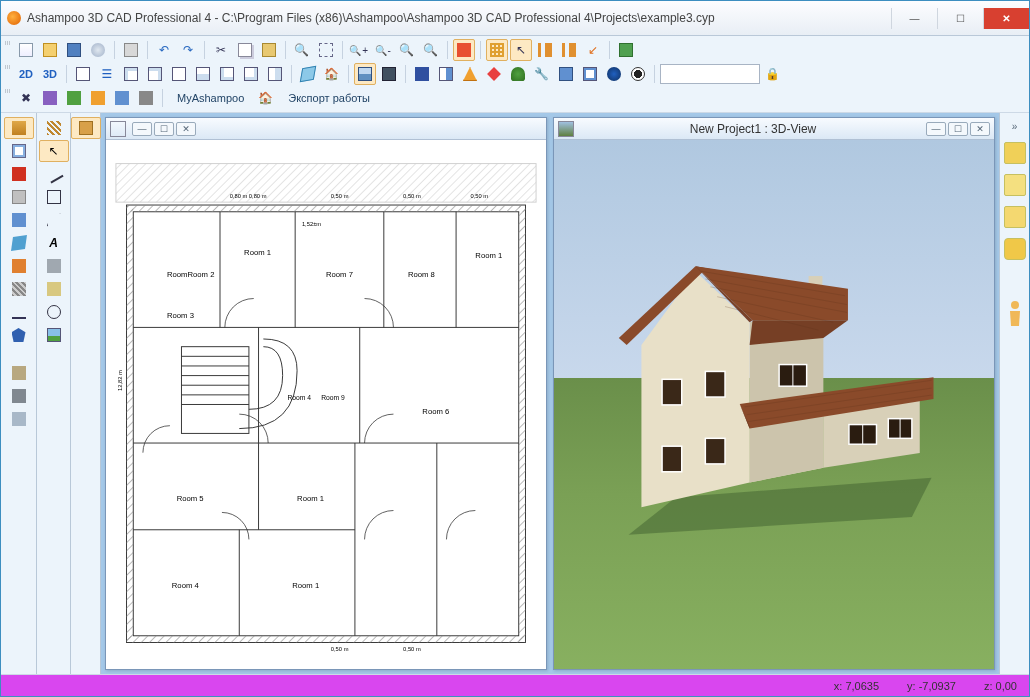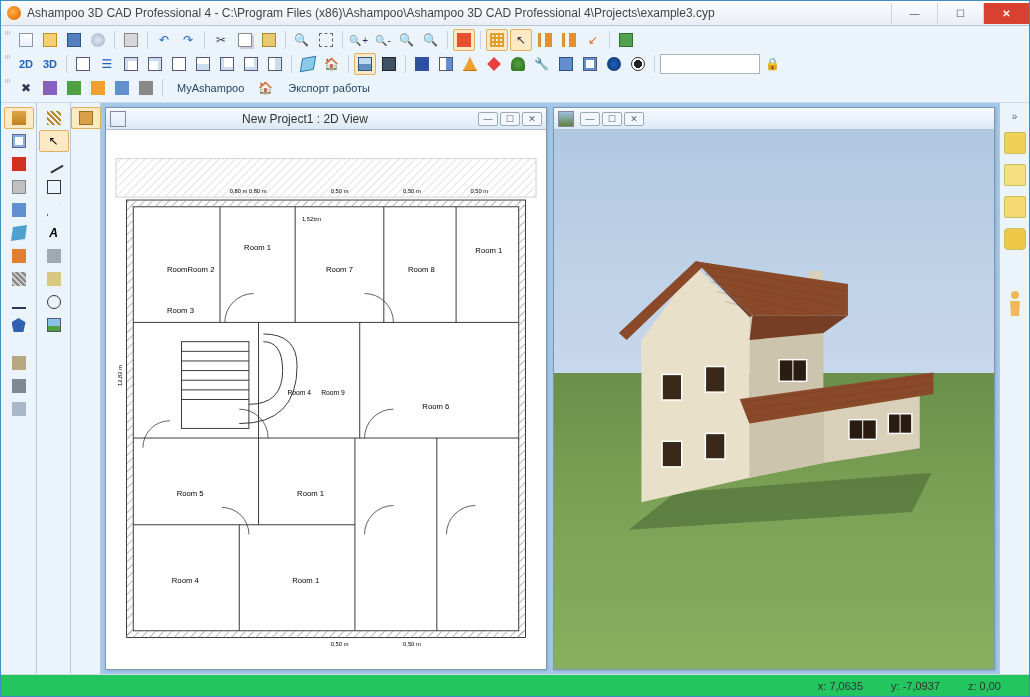--- a/index.html
+++ b/index.html
@@ -1,18 +1,18 @@
 <!DOCTYPE html>
 <html><head>
 <meta charset="utf-8">
 <style>
 * { box-sizing: border-box; margin: 0; padding: 0; font-family: "Segoe UI", Tahoma, sans-serif; }
 body { background: #52a8d8; width: 1030px; height: 697px; overflow: hidden; position: relative; }
 .window { position: absolute; inset: 0; border: 1px solid #3d8ec0; display: flex; flex-direction: column; }
-.titlebar { height: 25px; background: linear-gradient(#fdfdff,#e8eef5); display: flex; align-items: center; font-size: 12px; color: #444; padding-left: 6px; border-bottom: 1px solid #b9c8d8; }
+.titlebar { height: 35px; background: linear-gradient(#fdfdff,#e8eef5); display: flex; align-items: center; font-size: 12px; color: #444; padding-left: 6px; border-bottom: 1px solid #b9c8d8; }
 .titlebar .app-icon { width: 14px; height: 14px; background: radial-gradient(circle at 40% 40%, #ffb040, #e06000); border-radius: 50%; margin-right: 6px; }
 .titlebar-buttons { margin-left: auto; display: flex; }
 .titlebar-buttons div { width: 46px; height: 21px; border-left: 1px solid #cfd6df; display:flex; justify-content:center; align-items:center; font-size: 10px; color:#555; }
 .titlebar-buttons .min::before { content:"—"; }
 .titlebar-buttons .max { font-size:10px; }
 .titlebar-buttons .max::before { content:"☐"; }
 .titlebar-buttons .close { background:#d84030; color:#fff; font-weight:bold; }
 .titlebar-buttons .close::before { content:"✕"; }
 
 .menubar { height: 22px; background:#f3f7fb; border-bottom:1px solid #cdd9e6; display:flex; align-items:center; padding-left:6px; font-size:12px; color:#222; }
@@ -49,21 +49,21 @@
 .floorplan svg { width:100%; height:100%; }
 
 .view3d { flex:1; position:relative; overflow:hidden; }
 .sky { position:absolute; top:0; left:0; right:0; height:45%; background:linear-gradient(#b0c8e0, #c8d8ec); }
 .ground { position:absolute; top:45%; left:0; right:0; bottom:0; background:linear-gradient(#6a8f4a, #7aa055 40%, #88b060); }
 .house { position:absolute; top:18%; left:12%; width:76%; height:62%; }
 
 .right-panel { width:30px; background:#ecf4fb; border-left:1px solid #b8c8d8; display:flex; flex-direction:column; align-items:center; padding-top:8px; gap:10px; }
 .rp-icon { width:22px; height:22px; border:1px solid #c6c060; border-radius:2px; background:#fdf0b0; }
 
-.statusbar { height:22px; background:#22c55e; border-top:1px solid #cdd9e6; display:flex; align-items:center; justify-content:flex-end; font-size:11px; color:#333; padding:0 28px; gap:28px; }
+.statusbar { height:22px; background:#d946ef; border-top:1px solid #cdd9e6; display:flex; align-items:center; justify-content:flex-end; font-size:11px; color:#333; padding:0 12px; gap:28px; }
 </style>
 </head>
 <body>
 
 <div class="window">
   <div class="titlebar">
     <span class="app-icon"></span>
     <span>Ashampoo 3D CAD Professional 4 - C:\Program Files (x86)\Ashampoo\Ashampoo 3D CAD Professional 4\Projects\example3.cyp</span>
     <div class="titlebar-buttons">
       <div class="min"></div>
@@ -312,21 +312,20 @@
     <div class="left-tools2" style="width:30px;">
       <div class="ltbtn active">
           <span class="ico" style="background:#d8a048;border:1px solid #a07020;"></span>
         </div>
     </div>
 
     <div class="doc-area">
       <div class="doc-panel p2d">
         <div class="doc-titlebar">
           <span class="tico"></span>
-          <span class="title">New Project1 : 2D View</span>
           <div class="wbtns">
             <div class="wbtn">—</div>
             <div class="wbtn">☐</div>
             <div class="wbtn">✕</div>
           </div>
         </div>
         <div class="view2d">
           <div class="floorplan">
             <svg viewBox="0 0 440 520">
               <defs>
@@ -407,20 +406,21 @@
               <text x="2" y="240" font-size="6" transform="rotate(-90 8 240)">12,82 m</text>
               <text x="195" y="75" font-size="6">1,52±m</text>
             </svg>
           </div>
         </div>
       </div>
 
       <div class="doc-panel p3d">
         <div class="doc-titlebar">
           <span class="tico" style="background:linear-gradient(#a0c0e0,#608040);"></span>
+          <span class="title">New Project1 : 3D-View</span>
           <div class="wbtns">
             <div class="wbtn">—</div>
             <div class="wbtn">☐</div>
             <div class="wbtn">✕</div>
           </div>
         </div>
         <div class="view3d">
           <div class="sky"></div>
           <div class="ground"></div>
           <div class="house">

